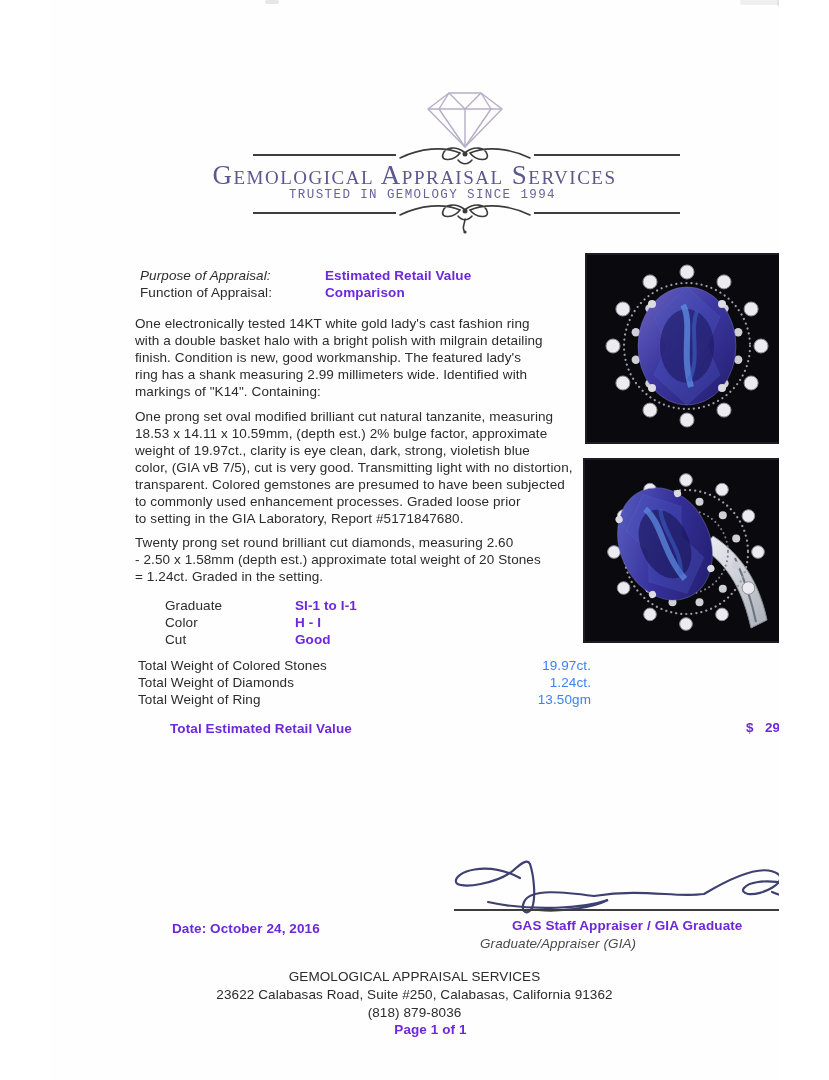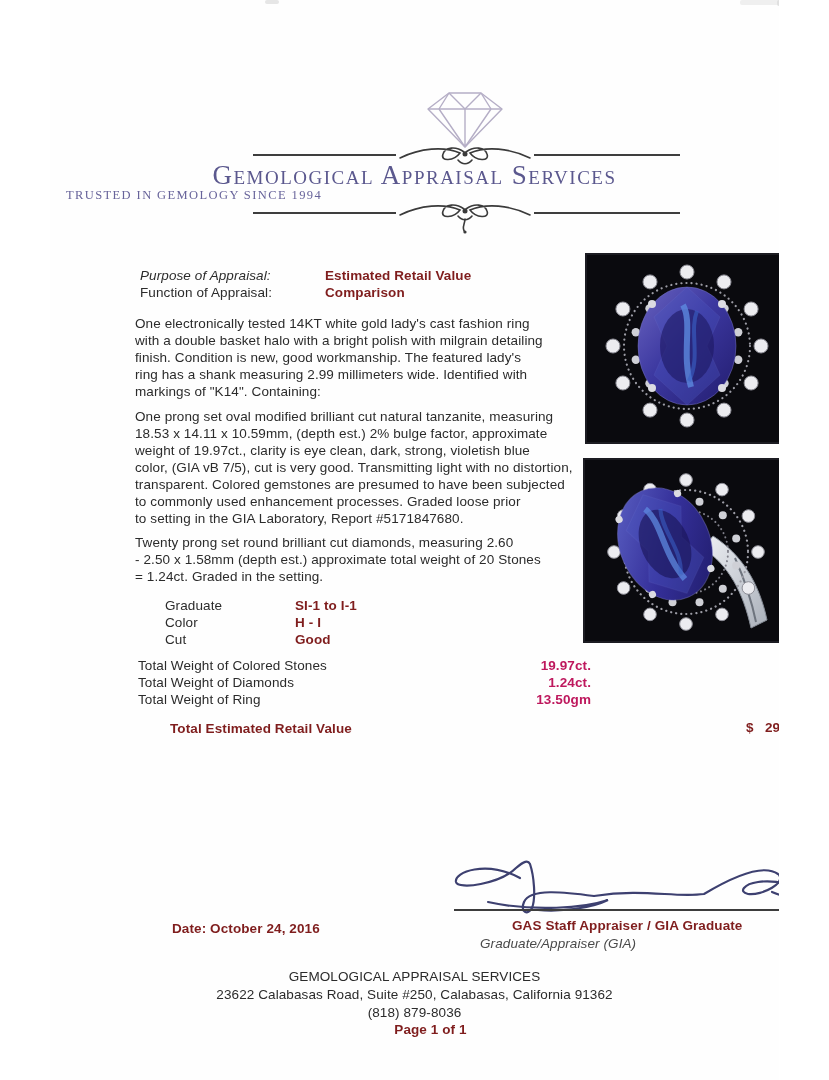--- a/index.html
+++ b/index.html
@@ -3,46 +3,46 @@
 <meta charset="utf-8">
 <style>
   html,body{margin:0;padding:0;background:#ffffff;}
   .page{
     position:relative;width:729px;height:1080px;margin:0 auto;
     background:#fefefe;overflow:hidden;
     font-family:"Liberation Sans", sans-serif;color:#262626;
   }
   .abs{position:absolute;}
   .body-text{font-size:13.5px;line-height:17px;color:#2b2b2b;letter-spacing:0.1px;}
-  .bold{font-weight:bold;color:#7f1d1d;padding-left:32px;}
+  .bold{font-weight:bold;color:#6d28d9;padding-left:32px;}
   .para{white-space:pre-line;}
   
   .brand-title{
     left:0;right:0;top:160px;text-align:center;
     font-family:"Liberation Serif", serif;font-variant:small-caps;
     font-size:27px;letter-spacing:1.5px;color:#5b588e;
   }
   .brand-tagline{
-    left:16px;right:0;top:188px;
-    font-family:Liberation Serif, serif;
+    left:16px;right:0;top:188px;text-align:center;
+    font-family:Liberation Mono, monospace;
     font-size:12.5px;letter-spacing:1.4px;color:#67639a;
   }
   .h-rule{position:absolute;height:2px;background:#3e3e3e;}
   
   .meta-label{left:90px;width:160px;}
   .meta-value{left:243px;width:250px;}
   
   .grades{left:115px;top:597px;}
   .grade-row{height:17px;}
   .g-label{display:inline-block;width:98px;}
   
   .weights{left:88px;top:657px;width:453px;}
   .w-row{height:17px;}
   .w-label{display:inline-block;width:340px;}
-  .w-value{display:inline-block;width:113px;text-align:right;font-weight:bold;color:#be185d;}
+  .w-value{display:inline-block;width:113px;text-align:right;font-weight:normal;color:#3b82f6;}
   
   .footer-line{left:0;right:0;text-align:center;}
   .sig-title{left:430px;top:917px;}
   .sig-sub{left:430px;top:935px;font-style:italic;color:#4a4a4a;}
   .scan-mark{position:absolute;border-radius:2px;}
 </style>
 </head>
 <body>
 
 <div class="page">

